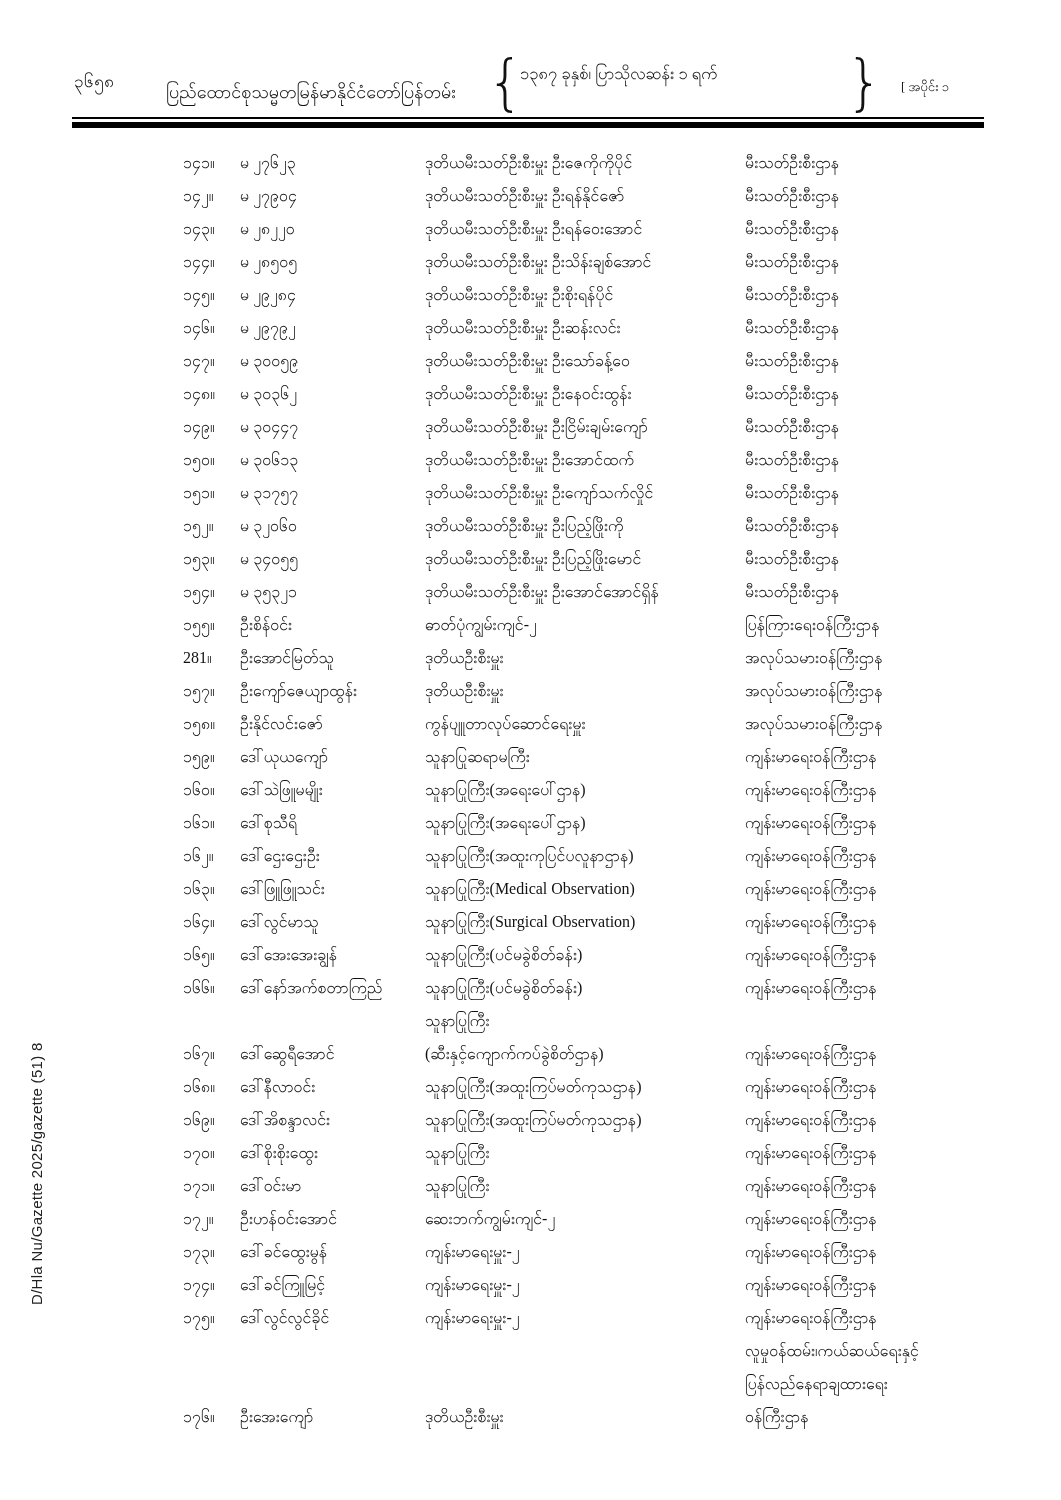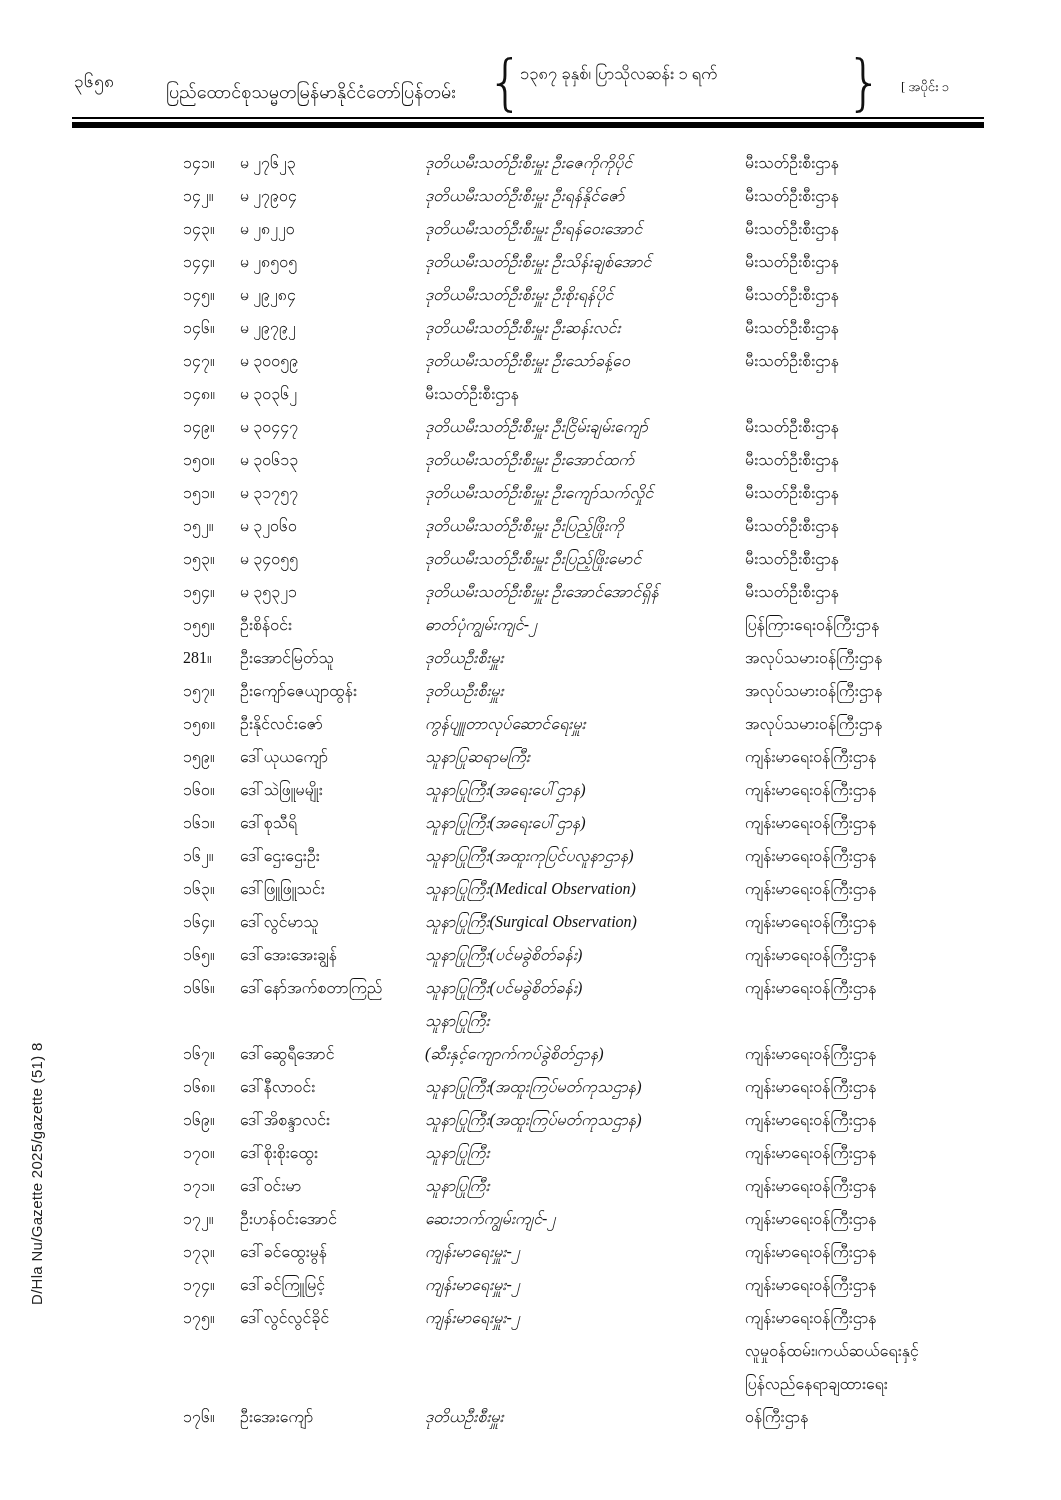--- a/index.html
+++ b/index.html
@@ -48,21 +48,21 @@
   }
   
   .table{
     position:absolute;left:183px;top:146px;width:730px;
     font-size:16px;
   }
   .row{display:flex;align-items:flex-end;}
   .row > div{line-height:33px;}
   .c1{width:57px;flex:0 0 57px;}
   .c2{width:185px;flex:0 0 185px;}
-  .c3{width:320px;flex:0 0 320px;font-style:italic;}
+  .c3{width:320px;flex:0 0 320px;}
   .c4{width:168px;flex:1 1 auto;}
   .cell-line{white-space:nowrap;}
 </style>
 </head>
 <body>
 
 <div class="hdr-pageno">၃၆၅၈</div>
 <div class="hdr-title">ပြည်ထောင်စုသမ္မတမြန်မာနိုင်ငံတော်ပြန်တမ်း</div>
 <div class="hdr-brace left">{</div>
 <div class="hdr-date">
@@ -177,20 +177,23 @@
         <div class="cell-line">မီးသတ်ဦးစီးဌာန</div>
       </div>
     </div>
     <div class="row">
       <div class="c1">
         <div class="cell-line">၁၄၈။</div>
       </div>
       <div class="c2">
         <div class="cell-line">မ ၃၀၃၆၂</div>
       </div>
+      <div class="c3">
+        <div class="cell-line">ဒုတိယမီးသတ်ဦးစီးမှူး ဦးနေဝင်းထွန်း</div>
+      </div>
       <div class="c4">
         <div class="cell-line">မီးသတ်ဦးစီးဌာန</div>
       </div>
     </div>
     <div class="row">
       <div class="c1">
         <div class="cell-line">၁၄၉။</div>
       </div>
       <div class="c2">
         <div class="cell-line">မ ၃၀၄၄၇</div>

